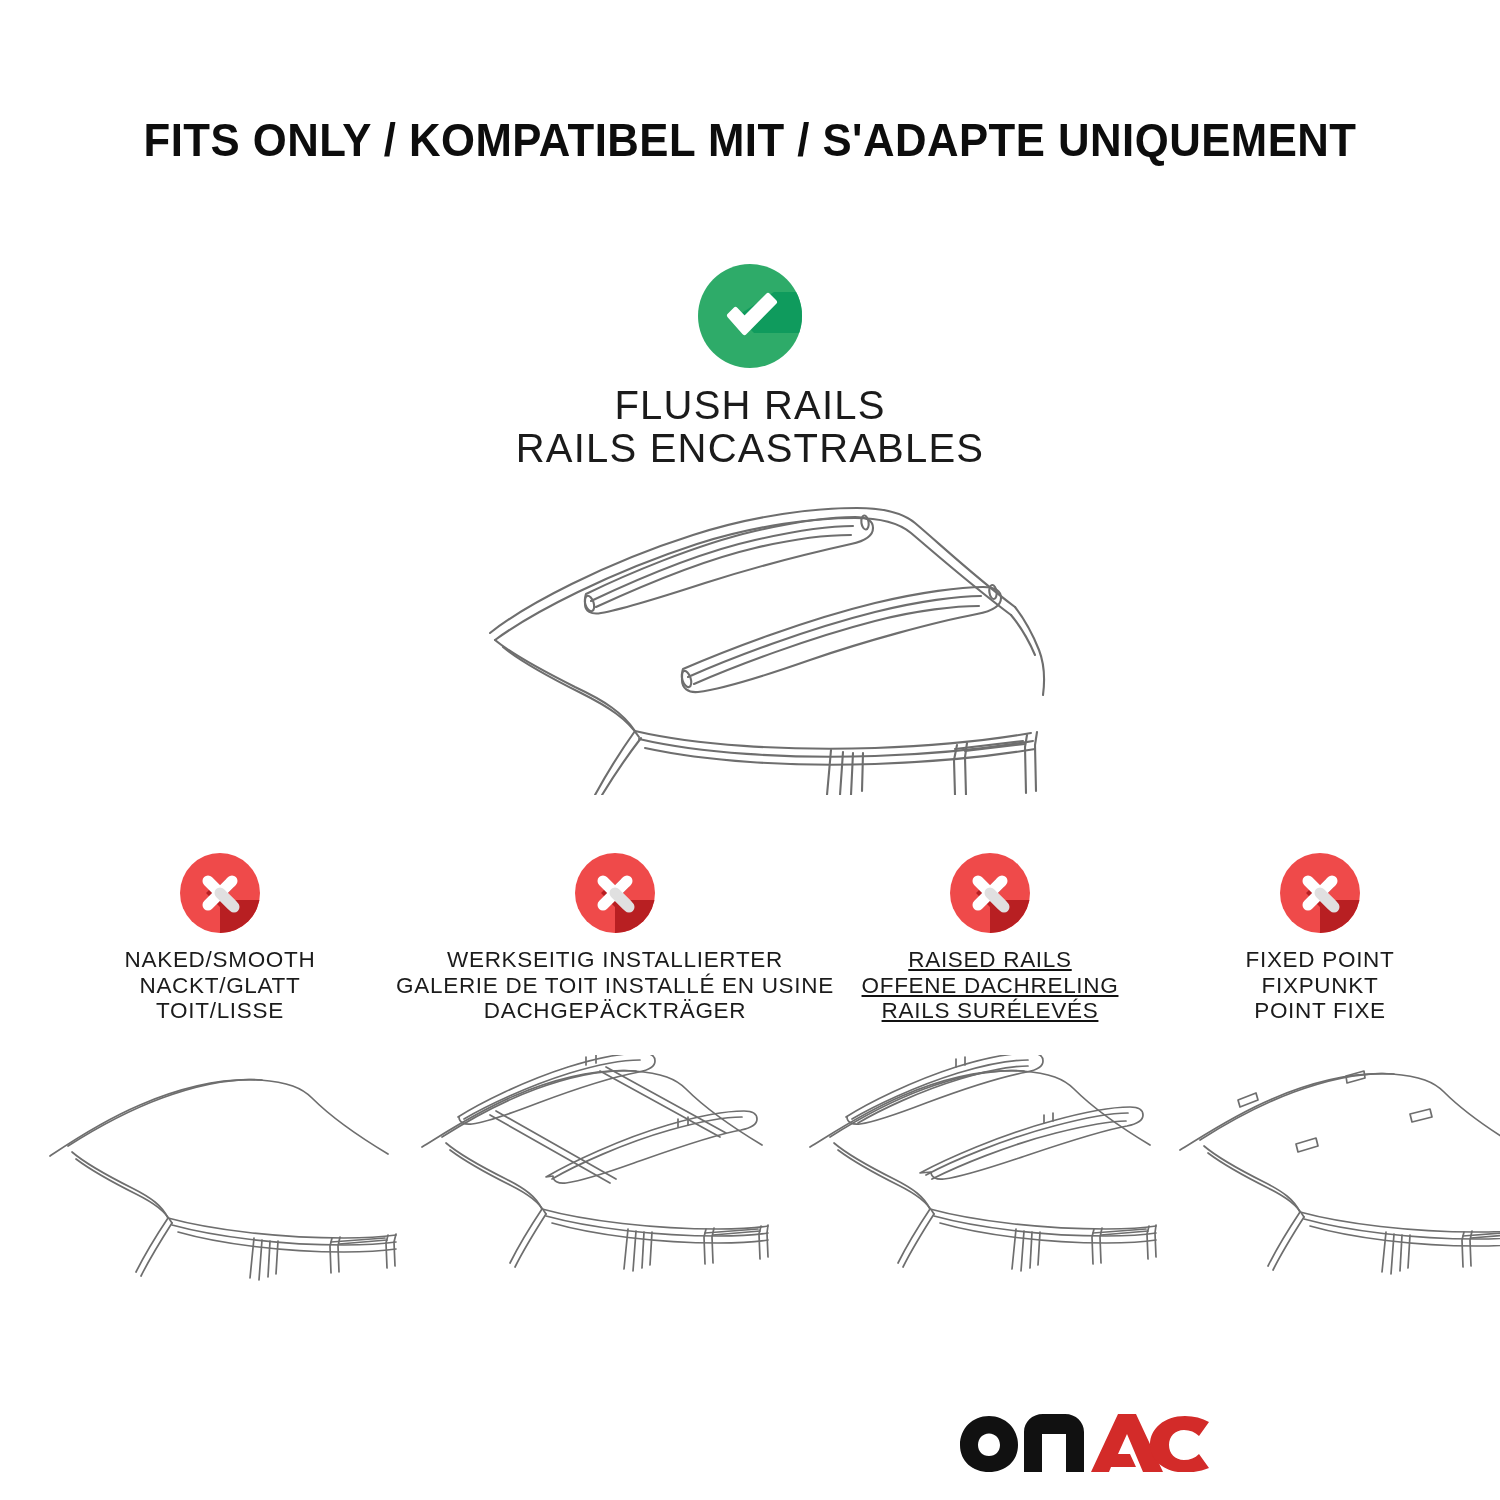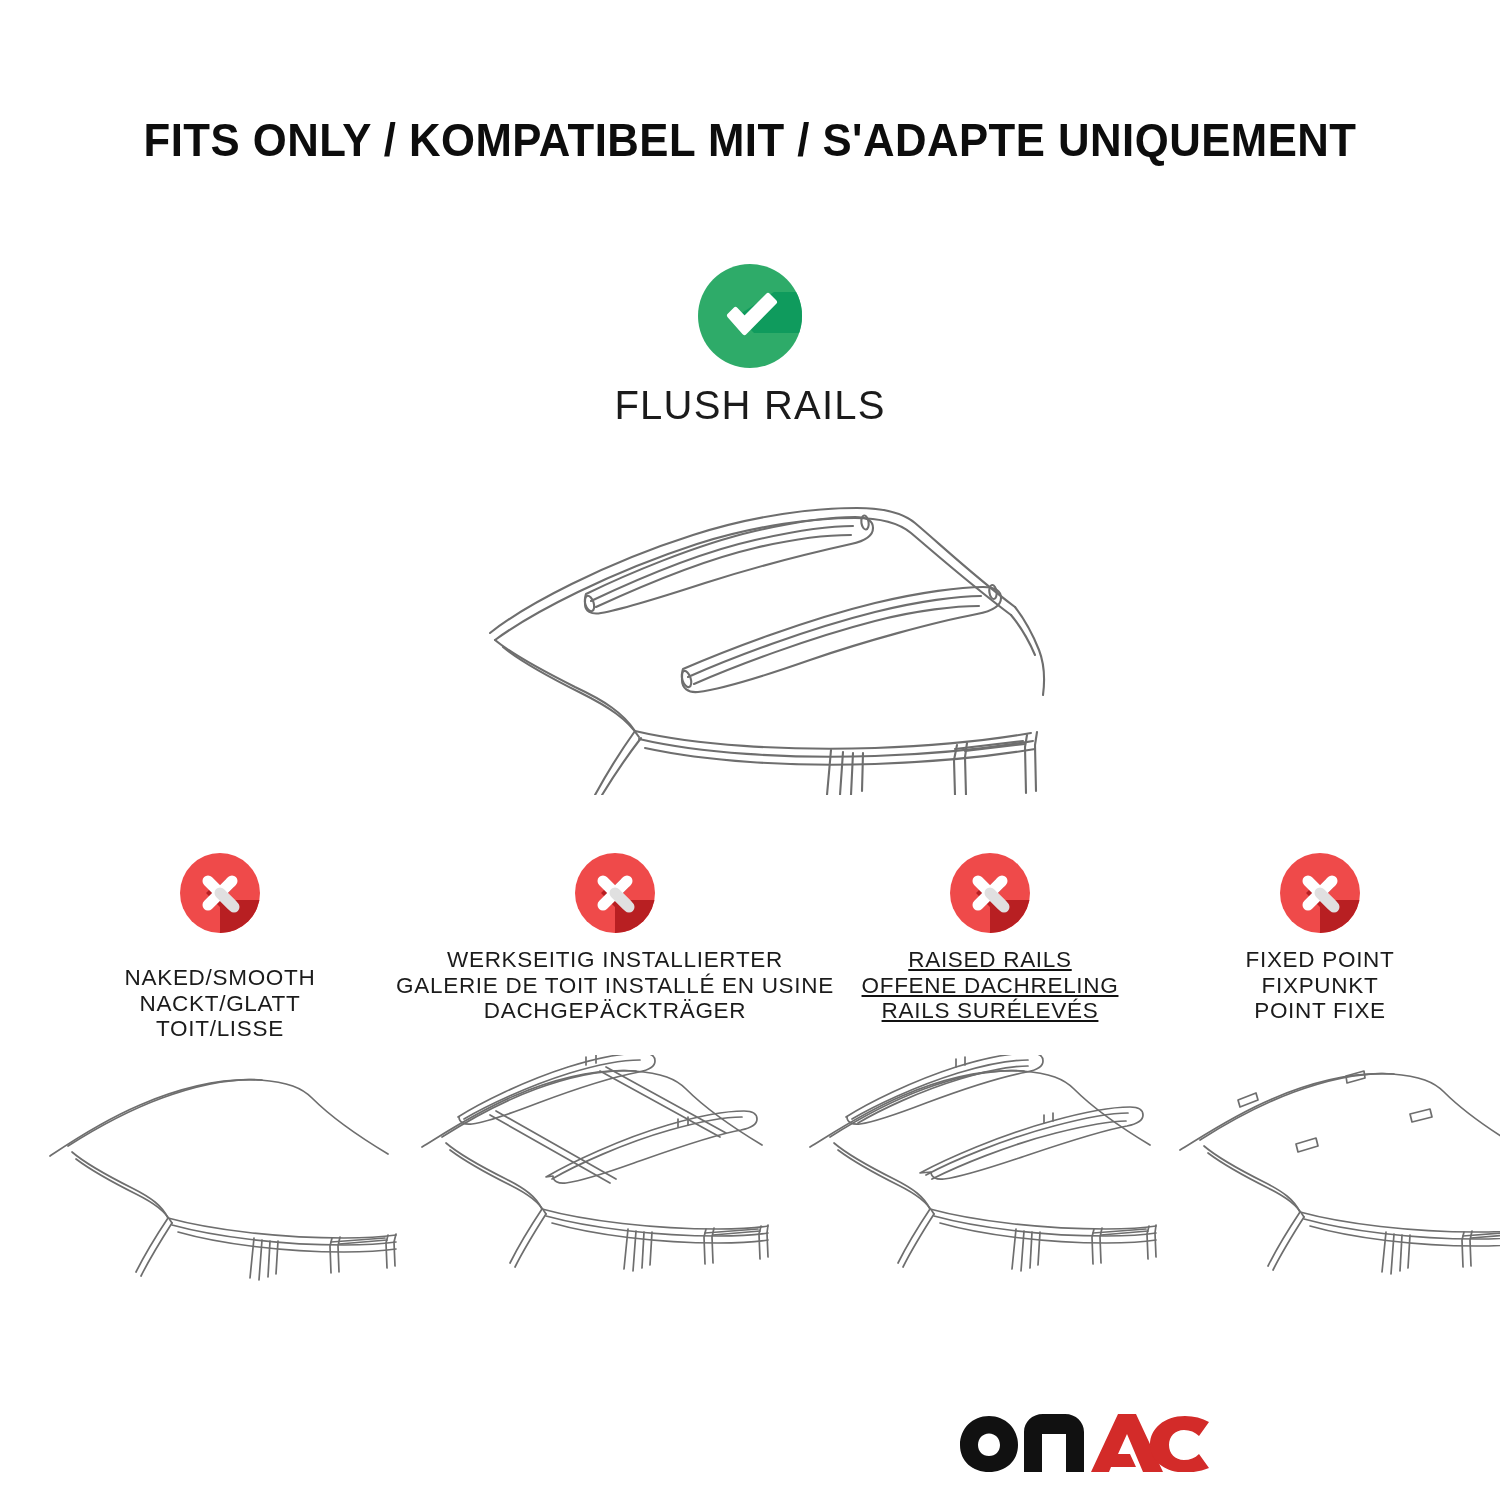--- a/index.html
+++ b/index.html
@@ -52,21 +52,21 @@
 
   
   .bad-row{
     position:absolute;top:852px;left:0;width:1500px;
     display:flex;
   }
   .bad-col{
     position:relative;
     display:flex;flex-direction:column;align-items:center;
   }
-  .bad-col.c0{width:380px;margin-left:30px;gap:18px;}
+  .bad-col.c0{width:380px;margin-left:30px;}
   .bad-col.c1{width:400px;margin-left:5px;}
   .bad-col.c2{width:330px;margin-left:10px;text-decoration:underline;}
   .bad-col.c3{width:300px;margin-left:15px;align-items:center;}
 
   .x-wrap{width:82px;height:82px;}
   .x-wrap svg{display:block;width:82px;height:82px;}
 
   .bad-label{
     margin-top:13px;
     font-size:22.5px;
@@ -115,20 +115,21 @@
         <circle cx="54" cy="54" r="52" fill="#2EAB69"></circle>
         <g clip-path="url(#okclip)">
           <path d="M41 54 L58 71 L110 71 L110 30 L78 30 Z" fill="#0E9A5D" opacity="0.95"></path>
         </g>
         <path d="M33.5 53.5 L39.5 47.5 L48.5 57 L72 33.5 L78.5 40 L48.5 70.5 Z" fill="#ffffff" stroke="#ffffff" stroke-width="5" stroke-linejoin="round"></path>
       </svg>
     </div>
 
     <div class="ok-lines">
       <div>FLUSH RAILS</div>
+      <div>RAILS ENCASTRABLES</div>
     </div>
   </div>
 
   <div class="hero-art">
     <svg viewBox="0 0 600 300" xmlns="http://www.w3.org/2000/svg">
       <g fill="none" stroke="#6E6E6E" stroke-width="2.1" stroke-linecap="round" stroke-linejoin="round">
 
         <path d="M35 138 C70 110 150 68 238 40 C300 20 360 13 402 13 C430 13 448 18 460 28
                  C486 50 520 82 560 112"></path>
         <path d="M40 145 C78 117 156 77 242 49 C302 30 360 23 400 23 C427 23 444 28 456 38

